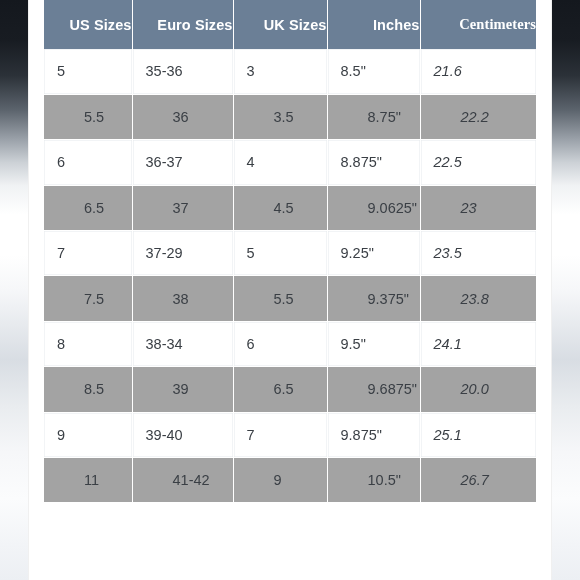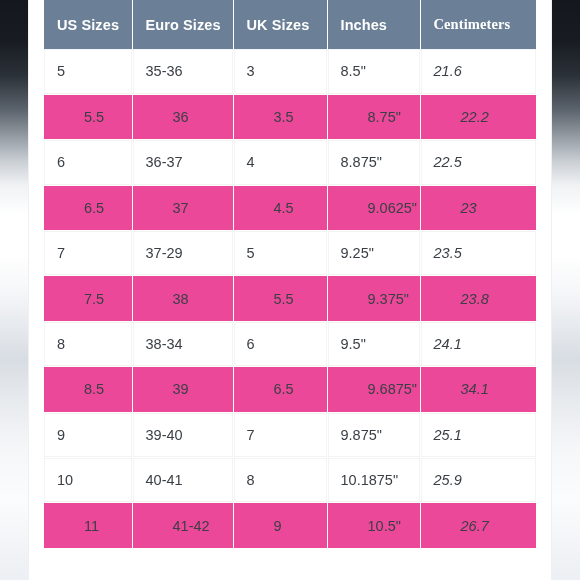--- a/index.html
+++ b/index.html
@@ -79,21 +79,21 @@
   table.size-table col.c1 { width: 101px; }
   table.size-table col.c2 { width: 94px;  }
   table.size-table col.c3 { width: 93px;  }
   table.size-table col.c4 { width: 116px; }
 
   thead th {
     background: #6b7f96;
     color: #ffffff;
     font-size: 14.5px;
     font-weight: bold;
-    text-align: left;
+    text-align: right;
     padding: 11px 0 11px 13px;
     height: 49px;
     box-sizing: border-box;
     border-right: 1px solid #ffffff;
     white-space: nowrap;
     letter-spacing: 0.1px;
   }
   thead th:last-child { border-right: none; font-family: Liberation Serif, serif; }
 
   tbody td {
@@ -104,21 +104,21 @@
     height: 45.4px;
     box-sizing: border-box;
     border-right: 1px solid #ffffff;
     border-bottom: 1px solid #ffffff;
     white-space: nowrap;
     vertical-align: middle;
   }
   tbody td:last-child { border-right: none; font-style: italic; }
 
   tbody tr.odd  td { background: #ffffff; }
-  tbody tr.even td { background: #ec4899; padding-left: 40px; }
+  tbody tr.even td { background: #a3a3a3; padding-left: 40px; }
 
   
   tbody tr.odd td { box-shadow: inset 0 0 0 0.5px rgba(210,216,223,0.55); }
 </style>
 </head>
 <body>
 
 <div id="page">
 
   <div class="edge-band left"></div>
@@ -193,36 +193,29 @@
             <td>38-34</td>
             <td>6</td>
             <td>9.5"</td>
             <td>24.1</td>
           </tr>
           <tr class="even">
             <td>8.5</td>
             <td>39</td>
             <td>6.5</td>
             <td>9.6875"</td>
-            <td>34.1</td>
+            <td>20.0</td>
           </tr>
           <tr class="odd">
             <td>9</td>
             <td>39-40</td>
             <td>7</td>
             <td>9.875"</td>
             <td>25.1</td>
           </tr>
-          <tr class="odd">
-            <td>10</td>
-            <td>40-41</td>
-            <td>8</td>
-            <td>10.1875"</td>
-            <td>25.9</td>
-          </tr>
           <tr class="even">
             <td>11</td>
             <td>41-42</td>
             <td>9</td>
             <td>10.5"</td>
             <td>26.7</td>
           </tr>
         </tbody>
     </table>
   </div>

